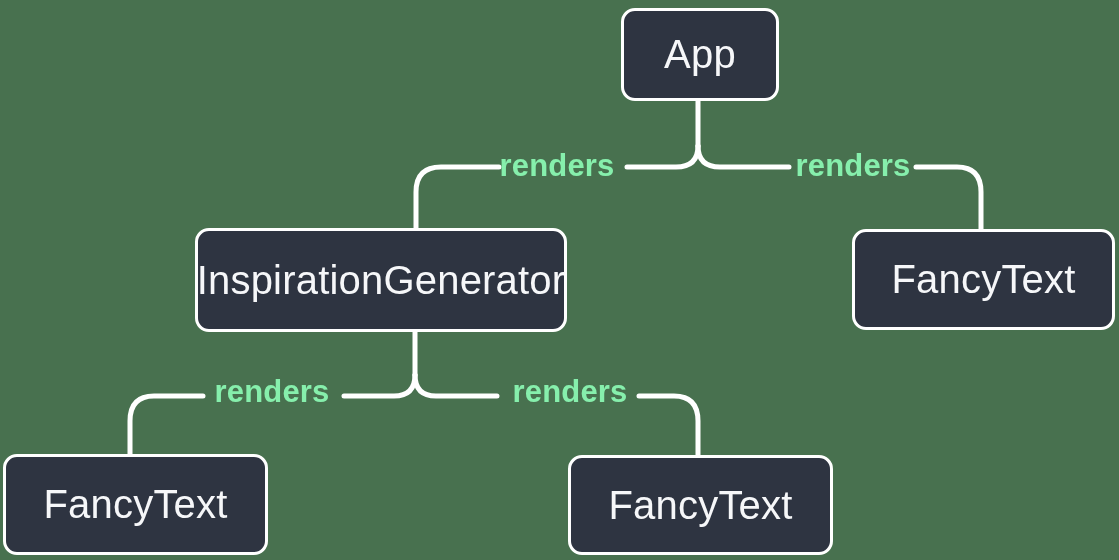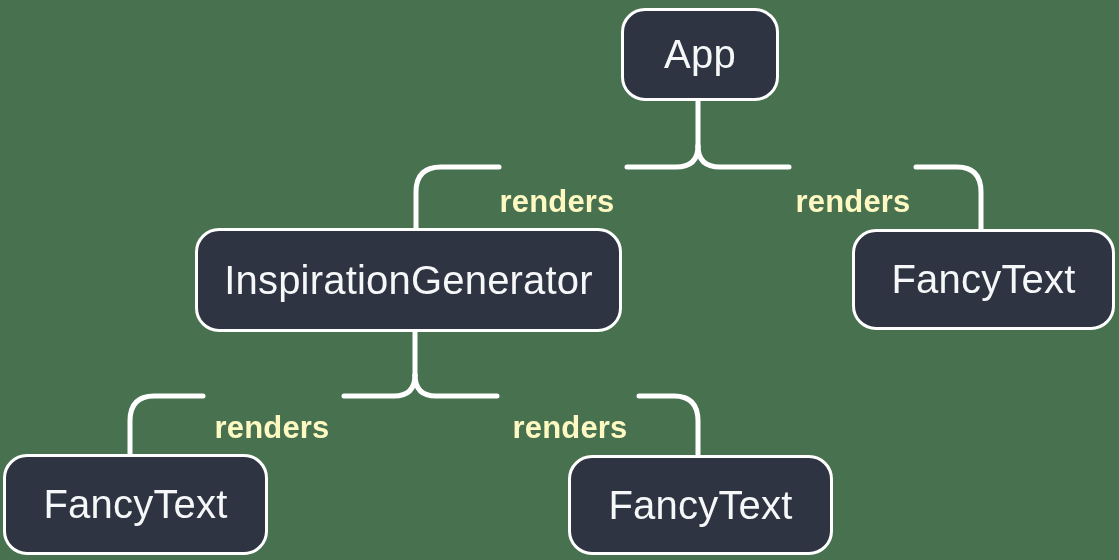--- a/index.html
+++ b/index.html
@@ -27,45 +27,44 @@
     fill: none;
     stroke: #FFFFFF;
     stroke-width: 5;
     stroke-linecap: round;
   }
   .node {
     position: absolute;
     box-sizing: border-box;
     background: #2E3441;
     border: 3px solid #FFFFFF;
-    border-radius: 24px;
+    border-radius: 14px;
     color: #F6F7F9;
     font-size: 40px;
     font-weight: 500;
     letter-spacing: 0.2px;
     display: flex;
     align-items: center;
     justify-content: center;
     white-space: nowrap;
     text-align: right;
   }
   .node-app                  { left: 621px; top: 8px;   width: 158px; height: 93px;  }
-  .node-inspiration          { left: 195px; top: 228px; width: 427px; height: 104px; }
+  .node-inspiration          { left: 195px; top: 228px; width: 372px; height: 104px; }
   .node-fancy-text-top       { left: 852px; top: 229px; width: 263px; height: 101px; }
   .node-fancy-text-bottom    { left: 3px;   top: 454px; width: 265px; height: 101px; }
   .node-copyright            { left: 568px; top: 455px; width: 265px; height: 100px; }
   .edge-label {
     position: absolute;
     transform: translate(-50%, -50%);
-    color: #fef9c3;
+    color: #86efac;
     font-size: 31px;
     font-weight: 600;
     letter-spacing: 0.2px;
     white-space: nowrap;
-    margin-top: 36px;
   }
   .edge-label-1 { left: 557px; top: 166px; }
   .edge-label-2 { left: 853px; top: 166px; }
   .edge-label-3 { left: 272px; top: 392px; }
   .edge-label-4 { left: 570px; top: 392px; }
 </style>
 </head>
 <body>
 
 <div class="canvas">

